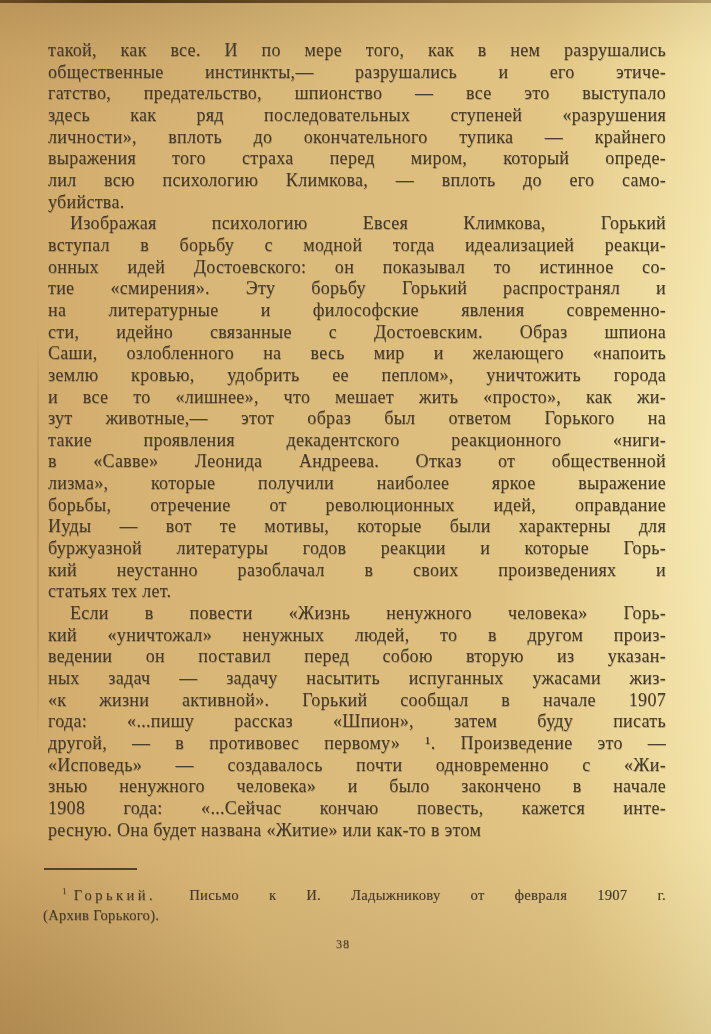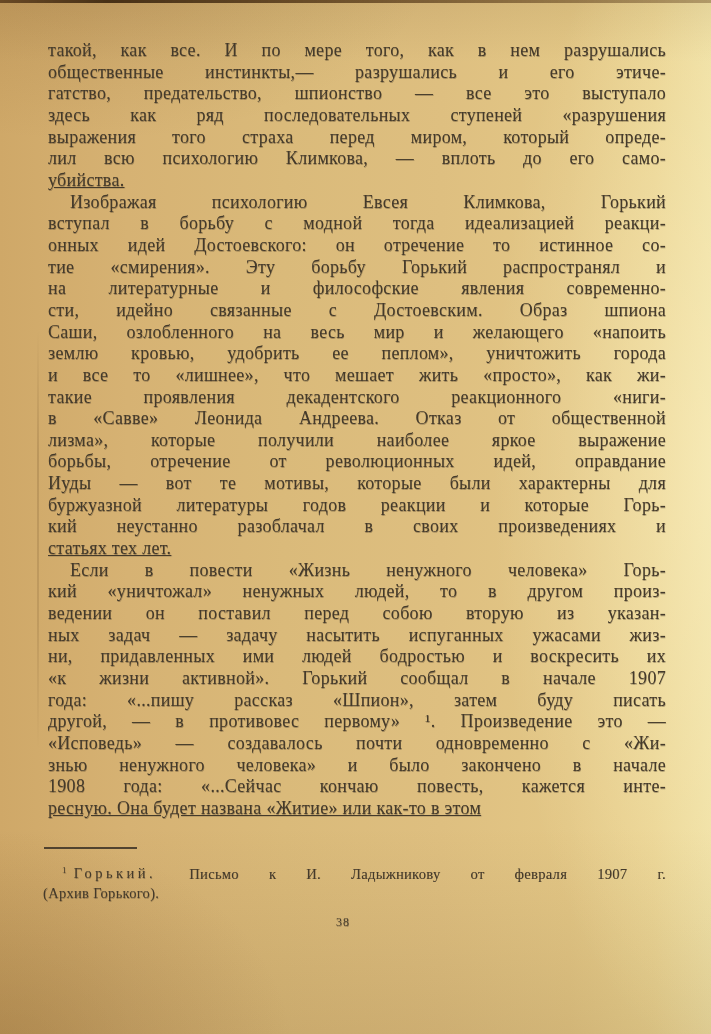--- a/index.html
+++ b/index.html
@@ -31,21 +31,21 @@
   }
   .text-block {
     position:absolute; left:48px; top:40px; width:618px;
     color:#443a2b;
     font-size:18px; line-height:21.65px;
     letter-spacing:0.3px;
     text-shadow:0.4px 0.5px 0.6px rgba(62,50,34,0.35);
   }
   .para { margin:0; }
   .line { text-align:justify; text-align-last:justify; }
-  .line.last { text-align-last:left;text-decoration:underline; }
+  .line.last { text-align-last:left; }
   .para.indent .line:first-child { text-indent:22px; }
 
   .fn-rule {
     margin-top:27px; margin-left:-4px;
     width:93px; height:2px;
     background:rgba(58,48,36,0.85);
   }
   .footnote { margin-top:11px; font-size:14.5px; line-height:20px; }
   .fn-line1 { text-align:justify; text-align-last:justify; }
   .fn-marker { vertical-align:super; font-size:9px; margin-left:14px; margin-right:7px; }
@@ -64,49 +64,50 @@
   <div class="top-edge"></div>
   <div class="crease"></div>
 
   <div class="text-block">
     <div id="paragraphs">
         <div class="para">
           <div class="line">такой, как все. И по мере того, как в нем разрушались</div>
           <div class="line">общественные инстинкты,— разрушались и его этиче-</div>
           <div class="line">гатство, предательство, шпионство — все это выступало</div>
           <div class="line">здесь как ряд последовательных ступеней «разрушения</div>
+          <div class="line">личности», вплоть до окончательного тупика — крайнего</div>
           <div class="line">выражения того страха перед миром, который опреде-</div>
           <div class="line">лил всю психологию Климкова, — вплоть до его само-</div>
           <div class="line last">убийства.</div>
         </div>
         <div class="para indent">
           <div class="line">Изображая психологию Евсея Климкова, Горький</div>
           <div class="line">вступал в борьбу с модной тогда идеализацией реакци-</div>
-          <div class="line">онных идей Достоевского: он отречение то истинное со-</div>
+          <div class="line">онных идей Достоевского: он показывал то истинное со-</div>
           <div class="line">тие «смирения». Эту борьбу Горький распространял и</div>
           <div class="line">на литературные и философские явления современно-</div>
           <div class="line">сти, идейно связанные с Достоевским. Образ шпиона</div>
           <div class="line">Саши, озлобленного на весь мир и желающего «напоить</div>
           <div class="line">землю кровью, удобрить ее пеплом», уничтожить города</div>
           <div class="line">и все то «лишнее», что мешает жить «просто», как жи-</div>
+          <div class="line">зут животные,— этот образ был ответом Горького на</div>
           <div class="line">такие проявления декадентского реакционного «ниги-</div>
           <div class="line">в «Савве» Леонида Андреева. Отказ от общественной</div>
           <div class="line">лизма», которые получили наиболее яркое выражение</div>
           <div class="line">борьбы, отречение от революционных идей, оправдание</div>
           <div class="line">Иуды — вот те мотивы, которые были характерны для</div>
           <div class="line">буржуазной литературы годов реакции и которые Горь-</div>
           <div class="line">кий неустанно разоблачал в своих произведениях и</div>
           <div class="line last">статьях тех лет.</div>
         </div>
         <div class="para indent">
           <div class="line">Если в повести «Жизнь ненужного человека» Горь-</div>
           <div class="line">кий «уничтожал» ненужных людей, то в другом произ-</div>
           <div class="line">ведении он поставил перед собою вторую из указан-</div>
           <div class="line">ных задач — задачу насытить испуганных ужасами жиз-</div>
-          <div class="line">ни, придавленных ими людей бодростью и воскресить их</div>
           <div class="line">«к жизни активной». Горький сообщал в начале 1907</div>
           <div class="line">года: «...пишу рассказ «Шпион», затем буду писать</div>
           <div class="line">другой, — в противовес первому» ¹. Произведение это —</div>
           <div class="line">«Исповедь» — создавалось почти одновременно с «Жи-</div>
           <div class="line">знью ненужного человека» и было закончено в начале</div>
           <div class="line">1908 года: «...Сейчас кончаю повесть, кажется инте-</div>
           <div class="line last">ресную. Она будет названа «Житие» или как-то в этом</div>
         </div>
       </div>
 

